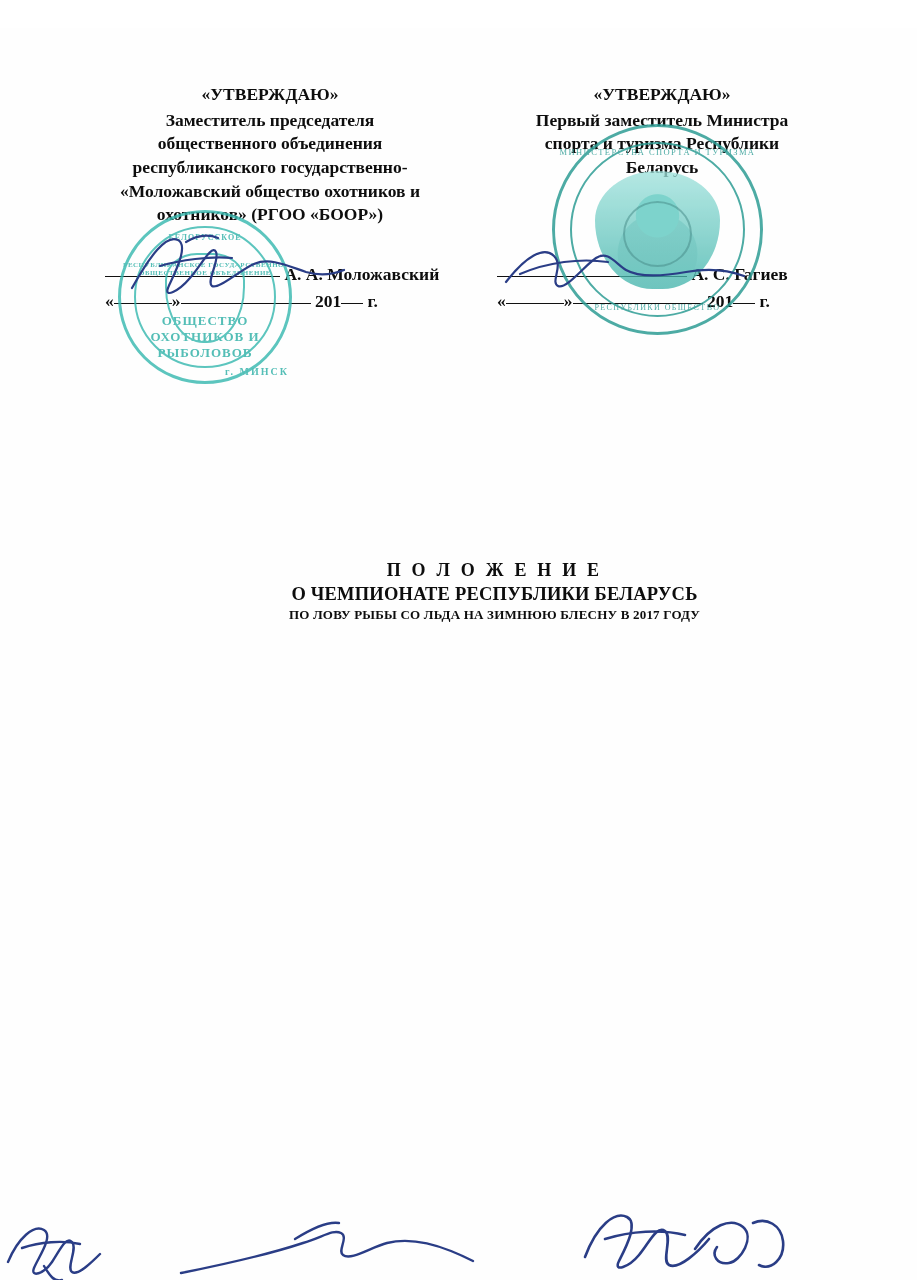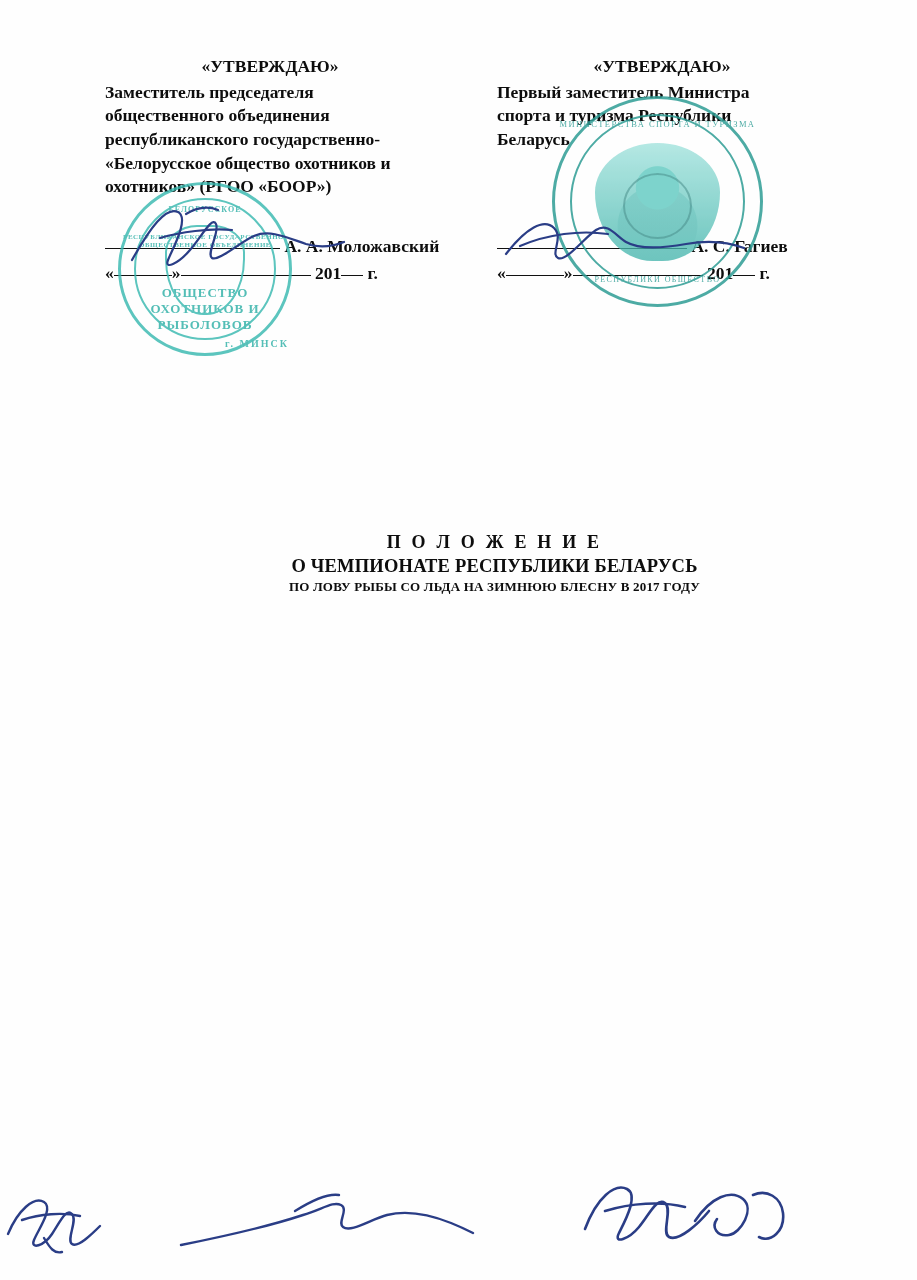--- a/index.html
+++ b/index.html
@@ -13,20 +13,21 @@
     position: relative;
     overflow: hidden;
     font-family: "Liberation Serif", serif;
     color: #0d0d0d;
   }
 
   .page {
     position: absolute;
     inset: 0;
     background: #fefefe;
+    margin-top: 28px;
   }
 
   
   .approvals {
     position: absolute;
     top: 55px;
     left: 0;
     width: 917px;
     height: 230px;
   }
@@ -37,21 +38,21 @@
     line-height: 1.35;
   }
   .approval.left  { left: 105px;  width: 330px; }
   .approval.right { left: 497px;  width: 330px; }
 
   .approval .head {
     text-align: center;
     margin-bottom: 2px;
   }
   .approval.right .head { text-align: center; }
-  .approval .body { text-align: left; }
+  .approval .body { text-align: center; }
 
   
   .signline {
     position: absolute;
     font-weight: bold;
     font-size: 17.5px;
     white-space: nowrap;
   }
   .signline .rule {
     display: inline-block;
@@ -201,21 +202,21 @@
 <div class="page">
 
   <div class="approvals">
 
     <div class="approval left">
       <div class="head">«УТВЕРЖДАЮ»</div>
       <div class="body">
         <div>Заместитель председателя</div>
         <div>общественного объединения</div>
         <div>республиканского государственно-</div>
-        <div>«Белорусское общество охотников и</div>
+        <div>«Моложавский общество охотников и</div>
         <div>охотников» (РГОО «БООР»)</div>
       </div>
     </div>
 
     <div class="approval right">
       <div class="head">«УТВЕРЖДАЮ»</div>
       <div class="body">
         <div>Первый заместитель Министра</div>
         <div>спорта и туризма Республики</div>
         <div>Беларусь</div>

